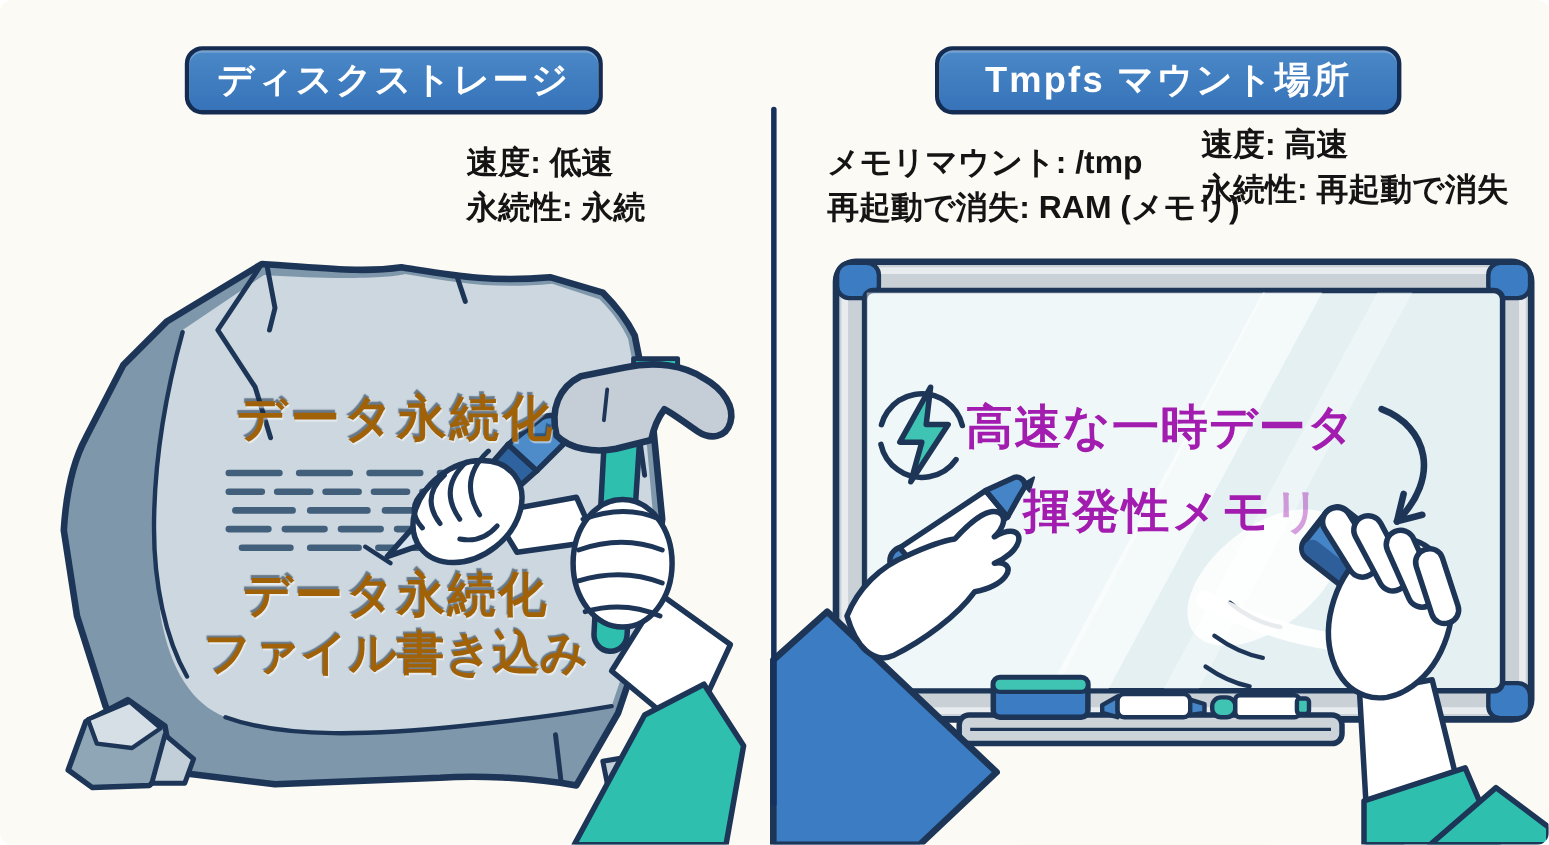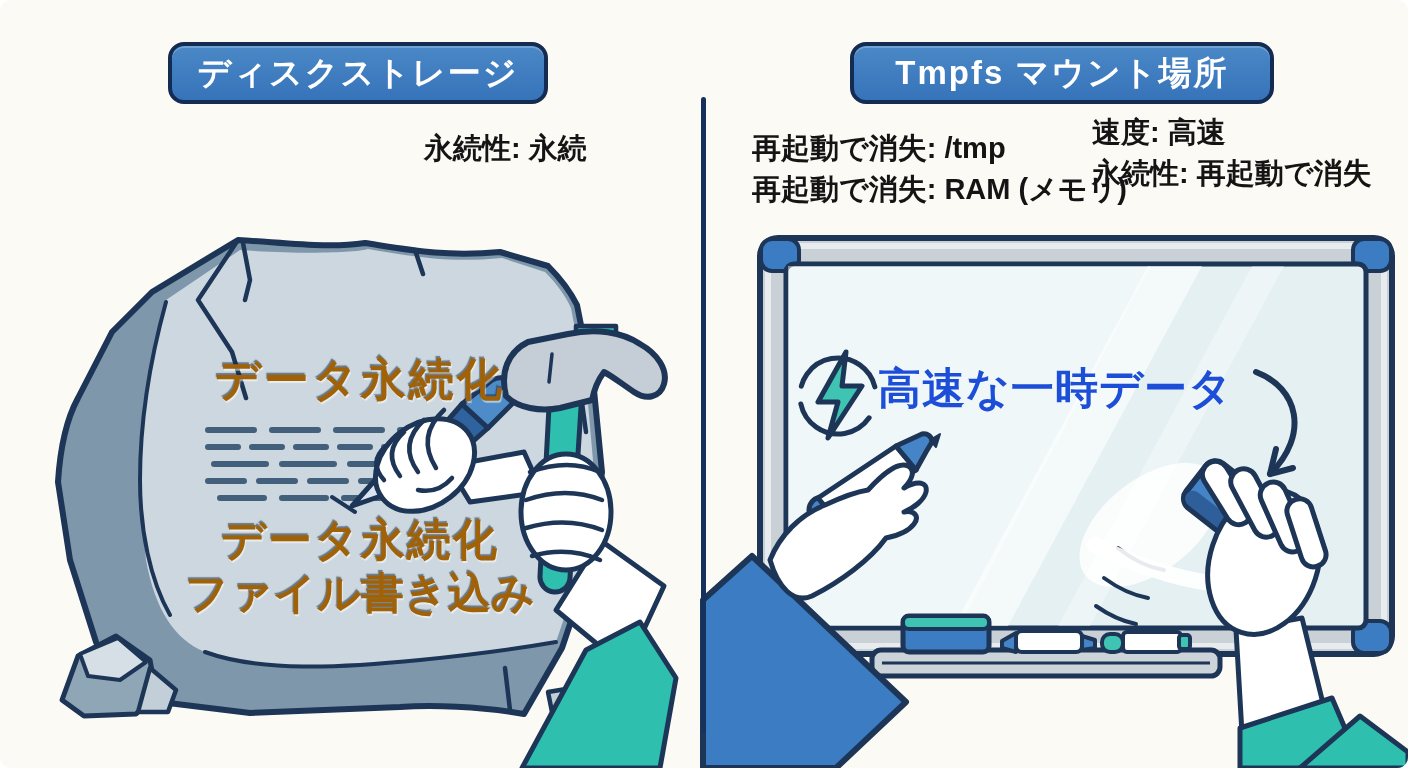--- a/index.html
+++ b/index.html
@@ -15,21 +15,21 @@
   .spec{position:absolute;color:#141414;font-weight:bold;font-size:29px;line-height:41px;white-space:nowrap;}
   #spec-l1{left:88px;top:128px;}
   #spec-l2{left:424px;top:128px;}
   #spec-r1{left:752px;top:128px;}
   #spec-r2{left:1092px;top:112px;}
   .carved{position:absolute;text-align:center;font-weight:bold;color:#a16207;white-space:nowrap;
           text-shadow:-1px -2px 1px rgba(18,42,66,.55),1px 2px 1px rgba(255,255,255,.55);}
   #carved-1{left:185px;top:350px;width:350px;font-size:45px;letter-spacing:3px;}
   #carved-2{left:165px;top:511px;width:390px;font-size:44px;letter-spacing:2px;}
   #carved-3{left:135px;top:565px;width:450px;font-size:43px;}
-  .board-text{position:absolute;color:#1d4ed8;font-weight:bold;white-space:nowrap;}
+  .board-text{position:absolute;color:#a21caf;font-weight:bold;white-space:nowrap;}
   #board-1{left:878px;top:360px;font-size:43px;letter-spacing:1px;}
   #board-2{left:930px;top:436px;font-size:43px;letter-spacing:2px;}
   #board-2 .fading{opacity:.42;filter:blur(.6px);}
   #divider{position:absolute;left:701px;top:97px;width:5px;height:636px;background:#16325c;border-radius:3px;}
 </style>
 </head>
 <body>
 
 <div id="canvas">
 
@@ -167,36 +167,38 @@
                C870 560 840 582 812 596 C794 604 778 588 770 560 Z" fill="#ffffff" stroke="#1d3557" stroke-width="5" stroke-linejoin="round"></path>
     </g>
   </svg>
 
   <div id="divider"></div>
 
   <div class="title" id="title-left">ディスクストレージ</div>
   <div class="title" id="title-right">Tmpfs マウント場所</div>
 
   <div class="spec" id="spec-l2">
+    <div>速度: 低速</div>
     <div>永続性: 永続</div>
   </div>
   <div class="spec" id="spec-r1">
-    <div>再起動で消失: /tmp</div>
+    <div>メモリマウント: /tmp</div>
     <div>再起動で消失: RAM (メモリ)</div>
   </div>
   <div class="spec" id="spec-r2">
     <div>速度: 高速</div>
     <div>永続性: 再起動で消失</div>
   </div>
 
   <div class="carved" id="carved-1">データ永続化</div>
   <div class="carved" id="carved-2">データ永続化</div>
   <div class="carved" id="carved-3">ファイル書き込み</div>
 
   <div class="board-text" id="board-1">高速な一時データ</div>
+  <div class="board-text" id="board-2"><span>揮発性メモ</span><span class="fading">リ</span></div>
 
   <svg viewBox="0 0 1408 768" style="pointer-events:none">
     <g>
       <g fill="none" stroke="#1d3557" stroke-width="4" stroke-linecap="round">
         <path d="M1118 548 q22 18 46 22"></path>
         <path d="M1104 578 q22 16 44 20"></path>
         <path d="M1096 606 q20 14 40 18"></path>
       </g>
       <path d="M1095 545 q60 30 115 38" stroke="#ffffff" stroke-width="16" stroke-linecap="round" fill="none" opacity="0.9"></path>
       <g transform="rotate(38 1235 515)">

